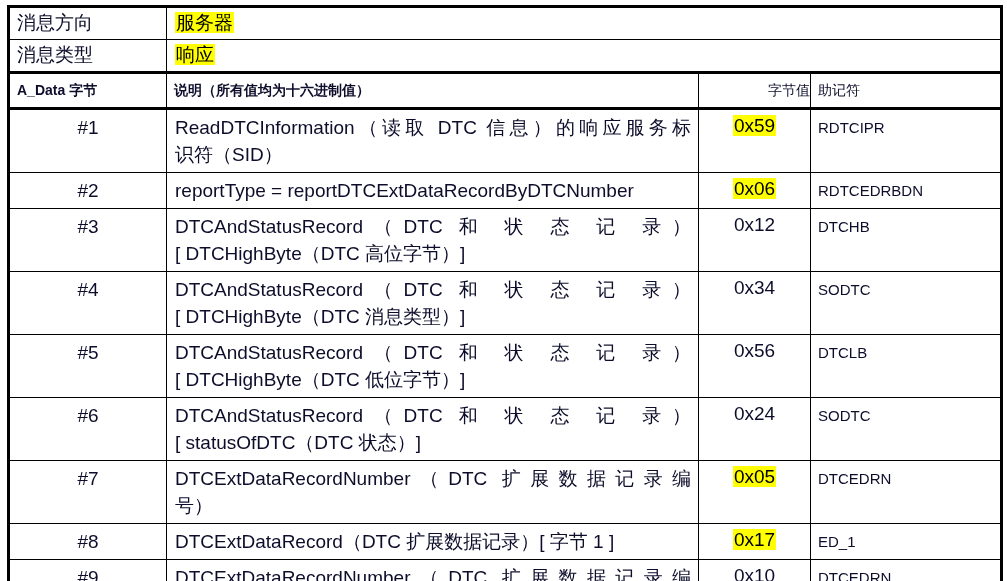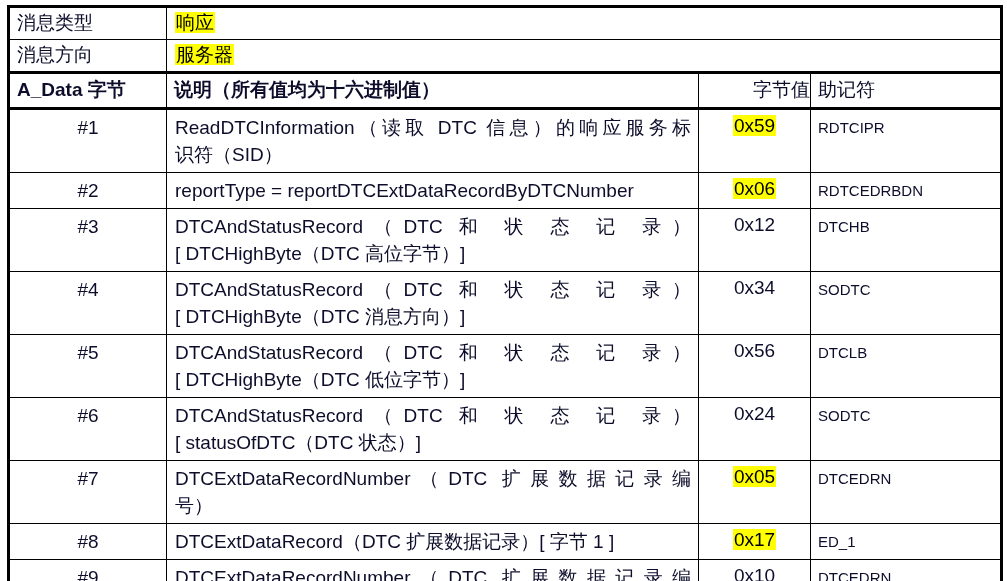--- a/index.html
+++ b/index.html
@@ -61,21 +61,21 @@
     color: #000000;
     padding: 0 1px;
   }
 
   
   tr.head td {
     border-top: 3px solid #000000;
     border-bottom: 3px solid #000000;
   }
   .head-cell {
-    font-size: 19px;
+    font-size: 14px;
     line-height: 26px;
     font-weight: bold;
     padding: 3px 6px 4px 7px;
     white-space: nowrap;
   }
   .head-cell.center { text-align: right; padding-left: 0; padding-right: 0;}
 
   
   .cell-byte {
     font-size: 19px;
@@ -121,36 +121,36 @@
     <colgroup>
       <col class="c-byte">
         <col class="c-desc">
         <col class="c-val">
         <col class="c-mnem">
     </colgroup>
     <tbody>
 
       <tr>
         <td>
+          <div class="meta-label">消息方向</div>
+        </td>
+        <td colspan="3">
+          <div class="meta-value"><span class="hl">服务器</span></div>
+        </td>
+      </tr>
+
+      <tr>
+        <td>
           <div class="meta-label">消息类型</div>
         </td>
         <td colspan="3">
           <div class="meta-value"><span class="hl">响应</span></div>
         </td>
       </tr>
 
-      <tr>
-        <td>
-          <div class="meta-label">消息方向</div>
-        </td>
-        <td colspan="3">
-          <div class="meta-value"><span class="hl">服务器</span></div>
-        </td>
-      </tr>
-
       <tr class="head">
         <td>
           <div class="head-cell"><span>A_Data</span><span> 字节</span></div>
         </td>
         <td>
           <div class="head-cell" style="font-weight:bold">说明（所有值均为十六进制值）</div>
         </td>
         <td>
           <div class="head-cell center" style="font-weight:normal">字节值</div>
         </td>
@@ -212,21 +212,21 @@
         </td>
       </tr>
 
       <tr class="block">
         <td>
           <div class="cell-byte">#4</div>
         </td>
         <td>
           <div class="cell-desc">
             <span class="line j">DTCAndStatusRecord（DTC 和 状 态 记 录）</span>
-            <span class="line">[ DTCHighByte（DTC 消息方向）]</span>
+            <span class="line">[ DTCHighByte（DTC 消息类型）]</span>
           </div>
         </td>
         <td>
           <div class="cell-val">0x34</div>
         </td>
         <td>
           <div class="cell-mnem">SODTC</div>
         </td>
       </tr>
 

